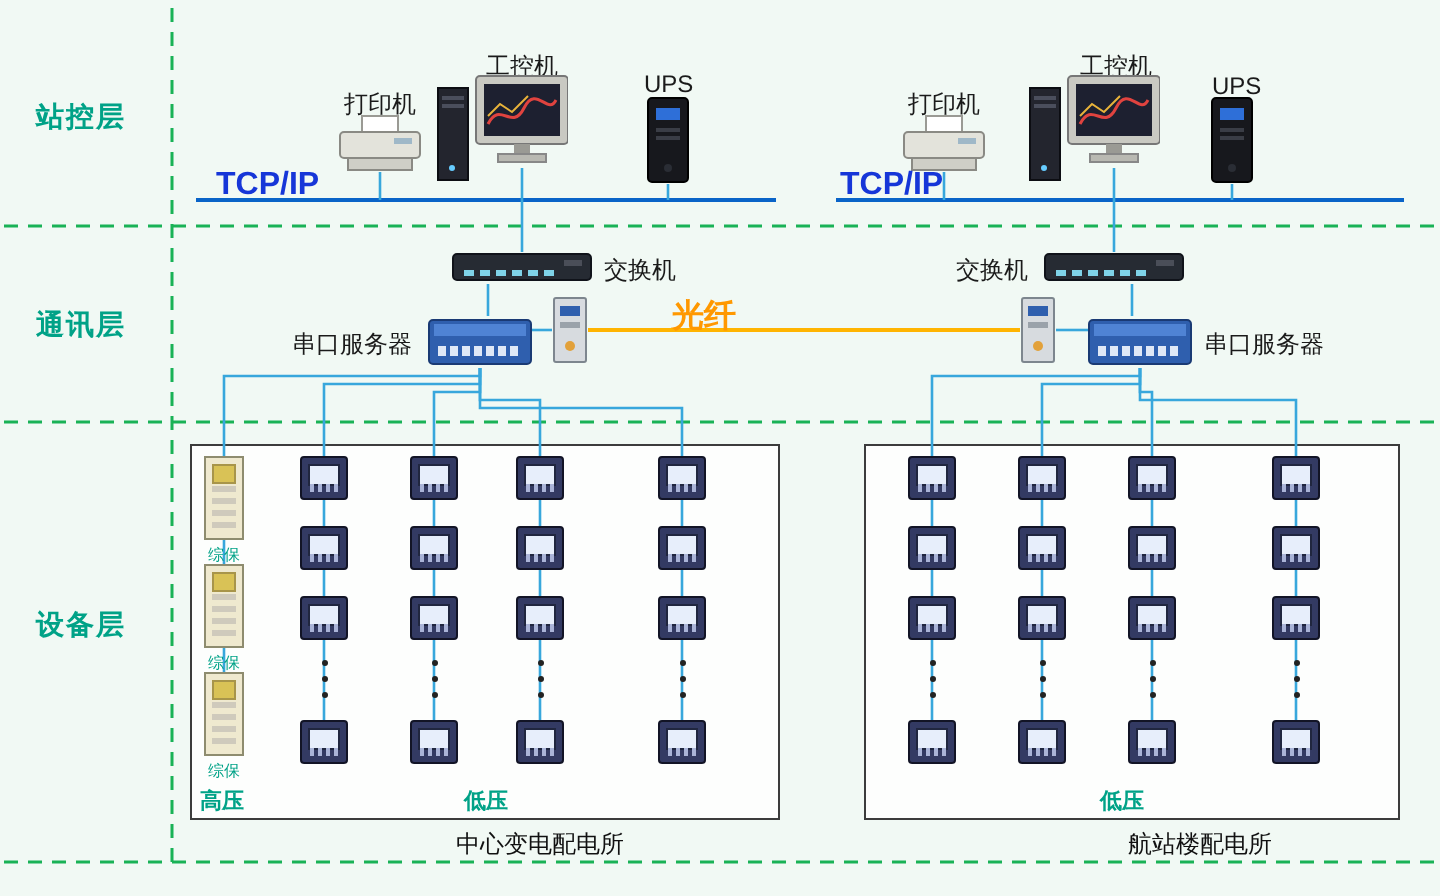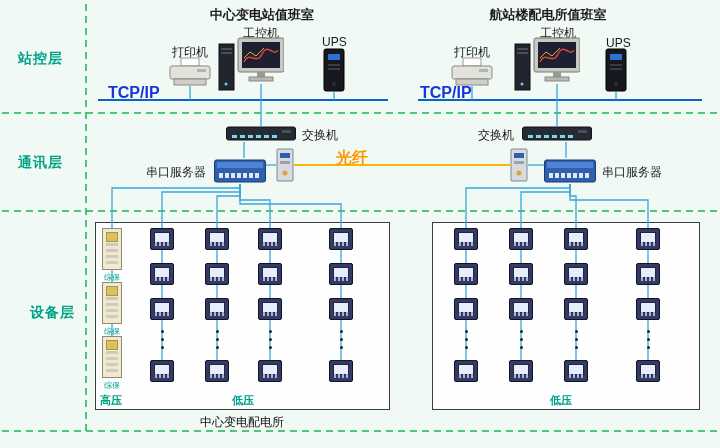--- a/index.html
+++ b/index.html
@@ -6,21 +6,21 @@
   html,body{background:#e6efe9}
   body{font-family:"Liberation Sans","DejaVu Sans",sans-serif}
   #stage{position:relative;width:720px;height:448px;background:#f1f9f4;overflow:hidden}
 
   .lbl{position:absolute;font-size:12px;color:#1a1a1a;white-space:nowrap;z-index:3}
   .title{font-weight:bold;font-size:13px}
   .layer-lbl{position:absolute;font-size:14px;font-weight:bold;color:#00a287;letter-spacing:1px;z-index:3;white-space:nowrap}
   .tcpip{color:#1636d8;font-weight:bold;font-size:16px}
   .fiber-lbl{position:absolute;font-size:16px;font-weight:bold;color:#ff9800;z-index:3}
   .teal-lbl{position:absolute;font-size:11px;font-weight:bold;color:#00a287;z-index:3;white-space:nowrap}
-  .caption{position:absolute;font-size:12px;color:#111;z-index:3;text-align:center;white-space:nowrap}
+  .caption{position:absolute;font-size:12px;color:#111;z-index:3;text-align:right;white-space:nowrap}
   .cab-lbl{position:absolute;font-size:8px;color:#00a287;z-index:3;width:24px;text-align:center;white-space:nowrap}
 
   .panel{position:absolute;background:#fdfefd;border:1px solid #3c3c3c;z-index:1}
   #wires{position:absolute;left:0;top:0;z-index:2}
   .comp{position:absolute;z-index:3;line-height:0}
 
   .meter{position:absolute;width:24px;height:22px;background:#333a63;border:1px solid #121426;border-radius:2px;z-index:3}
   .meter::before{content:"";position:absolute;left:3px;top:3px;right:3px;height:9px;background:#e7eefb;border:1px solid #20263f}
   .meter::after{content:"";position:absolute;left:4px;bottom:3px;width:15px;height:4px;
     background:repeating-linear-gradient(90deg,#aab4d8 0 2px,transparent 2px 4px)}
@@ -32,21 +32,21 @@
   .cabinet::after{content:"";position:absolute;left:3px;top:14px;right:3px;bottom:3px;
     background:repeating-linear-gradient(180deg,#cfcabc 0 3px,#efe9cf 3px 6px)}
 </style>
 </head>
 <body>
 
 <div id="stage">
 
   <div class="layer-lbl" style="left:18px;top:50px">站控层</div>
   <div class="layer-lbl" style="left:18px;top:154px">通讯层</div>
-  <div class="layer-lbl" style="left:30px;top:304px">设备层</div>
+  <div class="layer-lbl" style="left:18px;top:304px">设备层</div>
 
   <div class="panel" style="left:95px;top:222px;width:295px;height:188px"></div>
   <div class="panel" style="left:432px;top:222px;width:268px;height:188px"></div>
 
   <svg id="wires" width="720" height="448">
     <g stroke="#19b256" stroke-width="1.5" stroke-dasharray="7 5" fill="none">
       <line x1="86" y1="4" x2="86" y2="431"></line>
       <line x1="2" y1="113" x2="718" y2="113"></line>
       <line x1="2" y1="211" x2="718" y2="211"></line>
       <line x1="2" y1="431" x2="718" y2="431"></line>
@@ -78,21 +78,20 @@
       <path d="M240 184 V204 H341 V371"></path>
 
       <path d="M570 184 V188 H466 V371"></path>
       <path d="M570 184 V192 H521 V371"></path>
       <path d="M570 184 V196 H576 V371"></path>
       <path d="M570 184 V200 H648 V371"></path>
     </g>
     <line x1="294" y1="165" x2="510" y2="165" stroke="#ffb400" stroke-width="2"></line>
   </svg>
 
-  <div class="lbl title" style="left:192px;top:6px;width:140px;text-align:center">中心变电站值班室</div>
 
   <div class="lbl" style="left:172px;top:44px">打印机</div>
   <div class="comp" style="left:168px;top:57px">
     <svg width="44" height="30">
         <rect x="13" y="1" width="18" height="8" fill="#ffffff" stroke="#9a9a94"></rect>
         <rect x="2" y="9" width="40" height="13" rx="2" fill="#e3e3db" stroke="#8a8a84"></rect>
         <rect x="29" y="12" width="9" height="3" fill="#9fb8c8"></rect>
         <rect x="6" y="22" width="32" height="6" fill="#cfcfc7" stroke="#8a8a84"></rect>
       </svg>
   </div>
@@ -163,21 +162,20 @@
     <svg width="18" height="36">
         <rect x="1" y="2" width="16" height="32" rx="1" fill="#d7dbdf" stroke="#7d868e"></rect>
         <rect x="4" y="6" width="10" height="5" fill="#2f5fae"></rect>
         <rect x="4" y="14" width="10" height="3" fill="#9aa2aa"></rect>
         <circle cx="9" cy="26" r="2.5" fill="#e2a13a"></circle>
       </svg>
   </div>
 
   <div class="fiber-lbl" style="left:336px;top:148px">光纤</div>
 
-  <div class="lbl title" style="left:473px;top:6px;width:150px;text-align:center">航站楼配电所值班室</div>
 
   <div class="lbl" style="left:454px;top:44px">打印机</div>
   <div class="comp" style="left:450px;top:57px">
     <svg width="44" height="30">
         <rect x="13" y="1" width="18" height="8" fill="#ffffff" stroke="#9a9a94"></rect>
         <rect x="2" y="9" width="40" height="13" rx="2" fill="#e3e3db" stroke="#8a8a84"></rect>
         <rect x="29" y="12" width="9" height="3" fill="#9fb8c8"></rect>
         <rect x="6" y="22" width="32" height="6" fill="#cfcfc7" stroke="#8a8a84"></rect>
       </svg>
   </div>
@@ -257,20 +255,21 @@
   <div class="cab-lbl" style="left:100px;top:272px">综保</div>
   <div class="cabinet" style="left:102px;top:282px"></div>
   <div class="cab-lbl" style="left:100px;top:326px">综保</div>
   <div class="cabinet" style="left:102px;top:336px"></div>
   <div class="cab-lbl" style="left:100px;top:380px">综保</div>
 
   <div class="teal-lbl" style="left:100px;top:393px">高压</div>
   <div class="teal-lbl" style="left:232px;top:393px">低压</div>
   <div class="teal-lbl" style="left:550px;top:393px">低压</div>
   <div class="caption" style="left:172px;top:414px;width:140px">中心变电配电所</div>
+  <div class="caption" style="left:496px;top:414px;width:140px">航站楼配电所</div>
 
 <div class="meter" style="left: 150px; top: 228px;"></div>
     <div class="meter" style="left: 150px; top: 263px;"></div>
     <div class="meter" style="left: 150px; top: 298px;"></div>
     <div class="meter" style="left: 150px; top: 360px;"></div>
     <div class="vdot" style="left: 161px; top: 330px;"></div>
     <div class="vdot" style="left: 161px; top: 338px;"></div>
     <div class="vdot" style="left: 161px; top: 346px;"></div>
     <div class="meter" style="left: 205px; top: 228px;"></div>
     <div class="meter" style="left: 205px; top: 263px;"></div>

